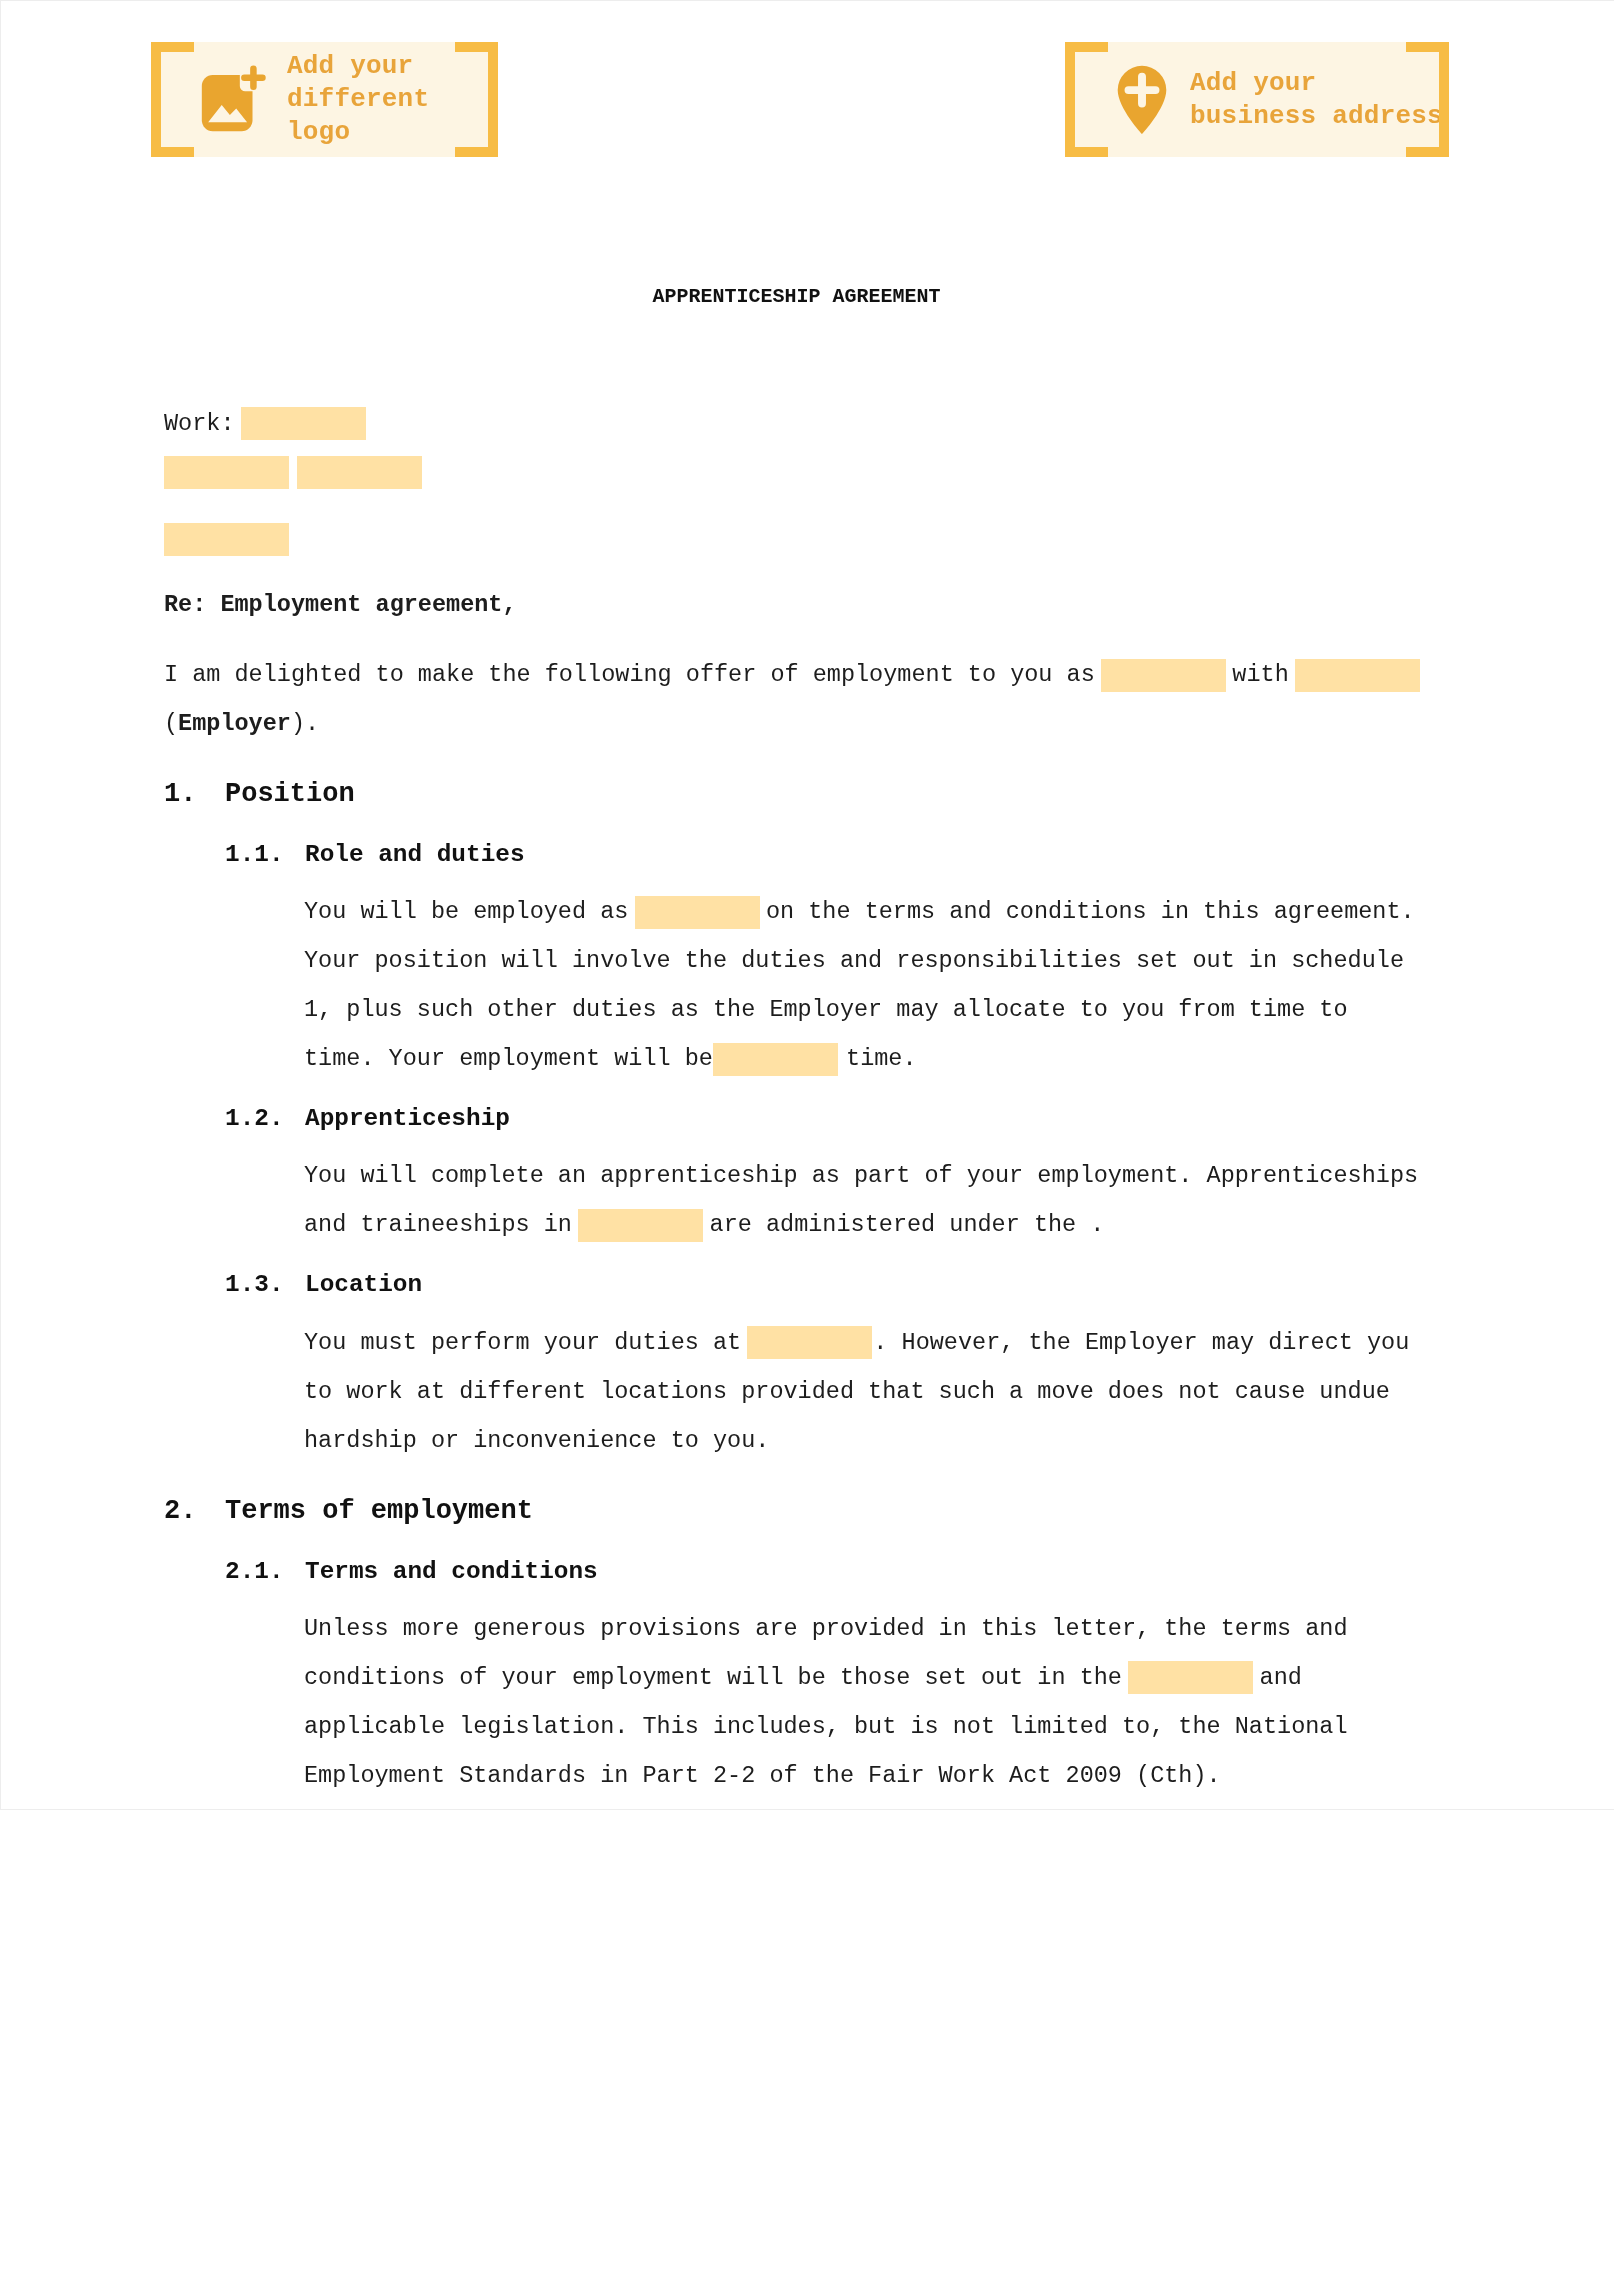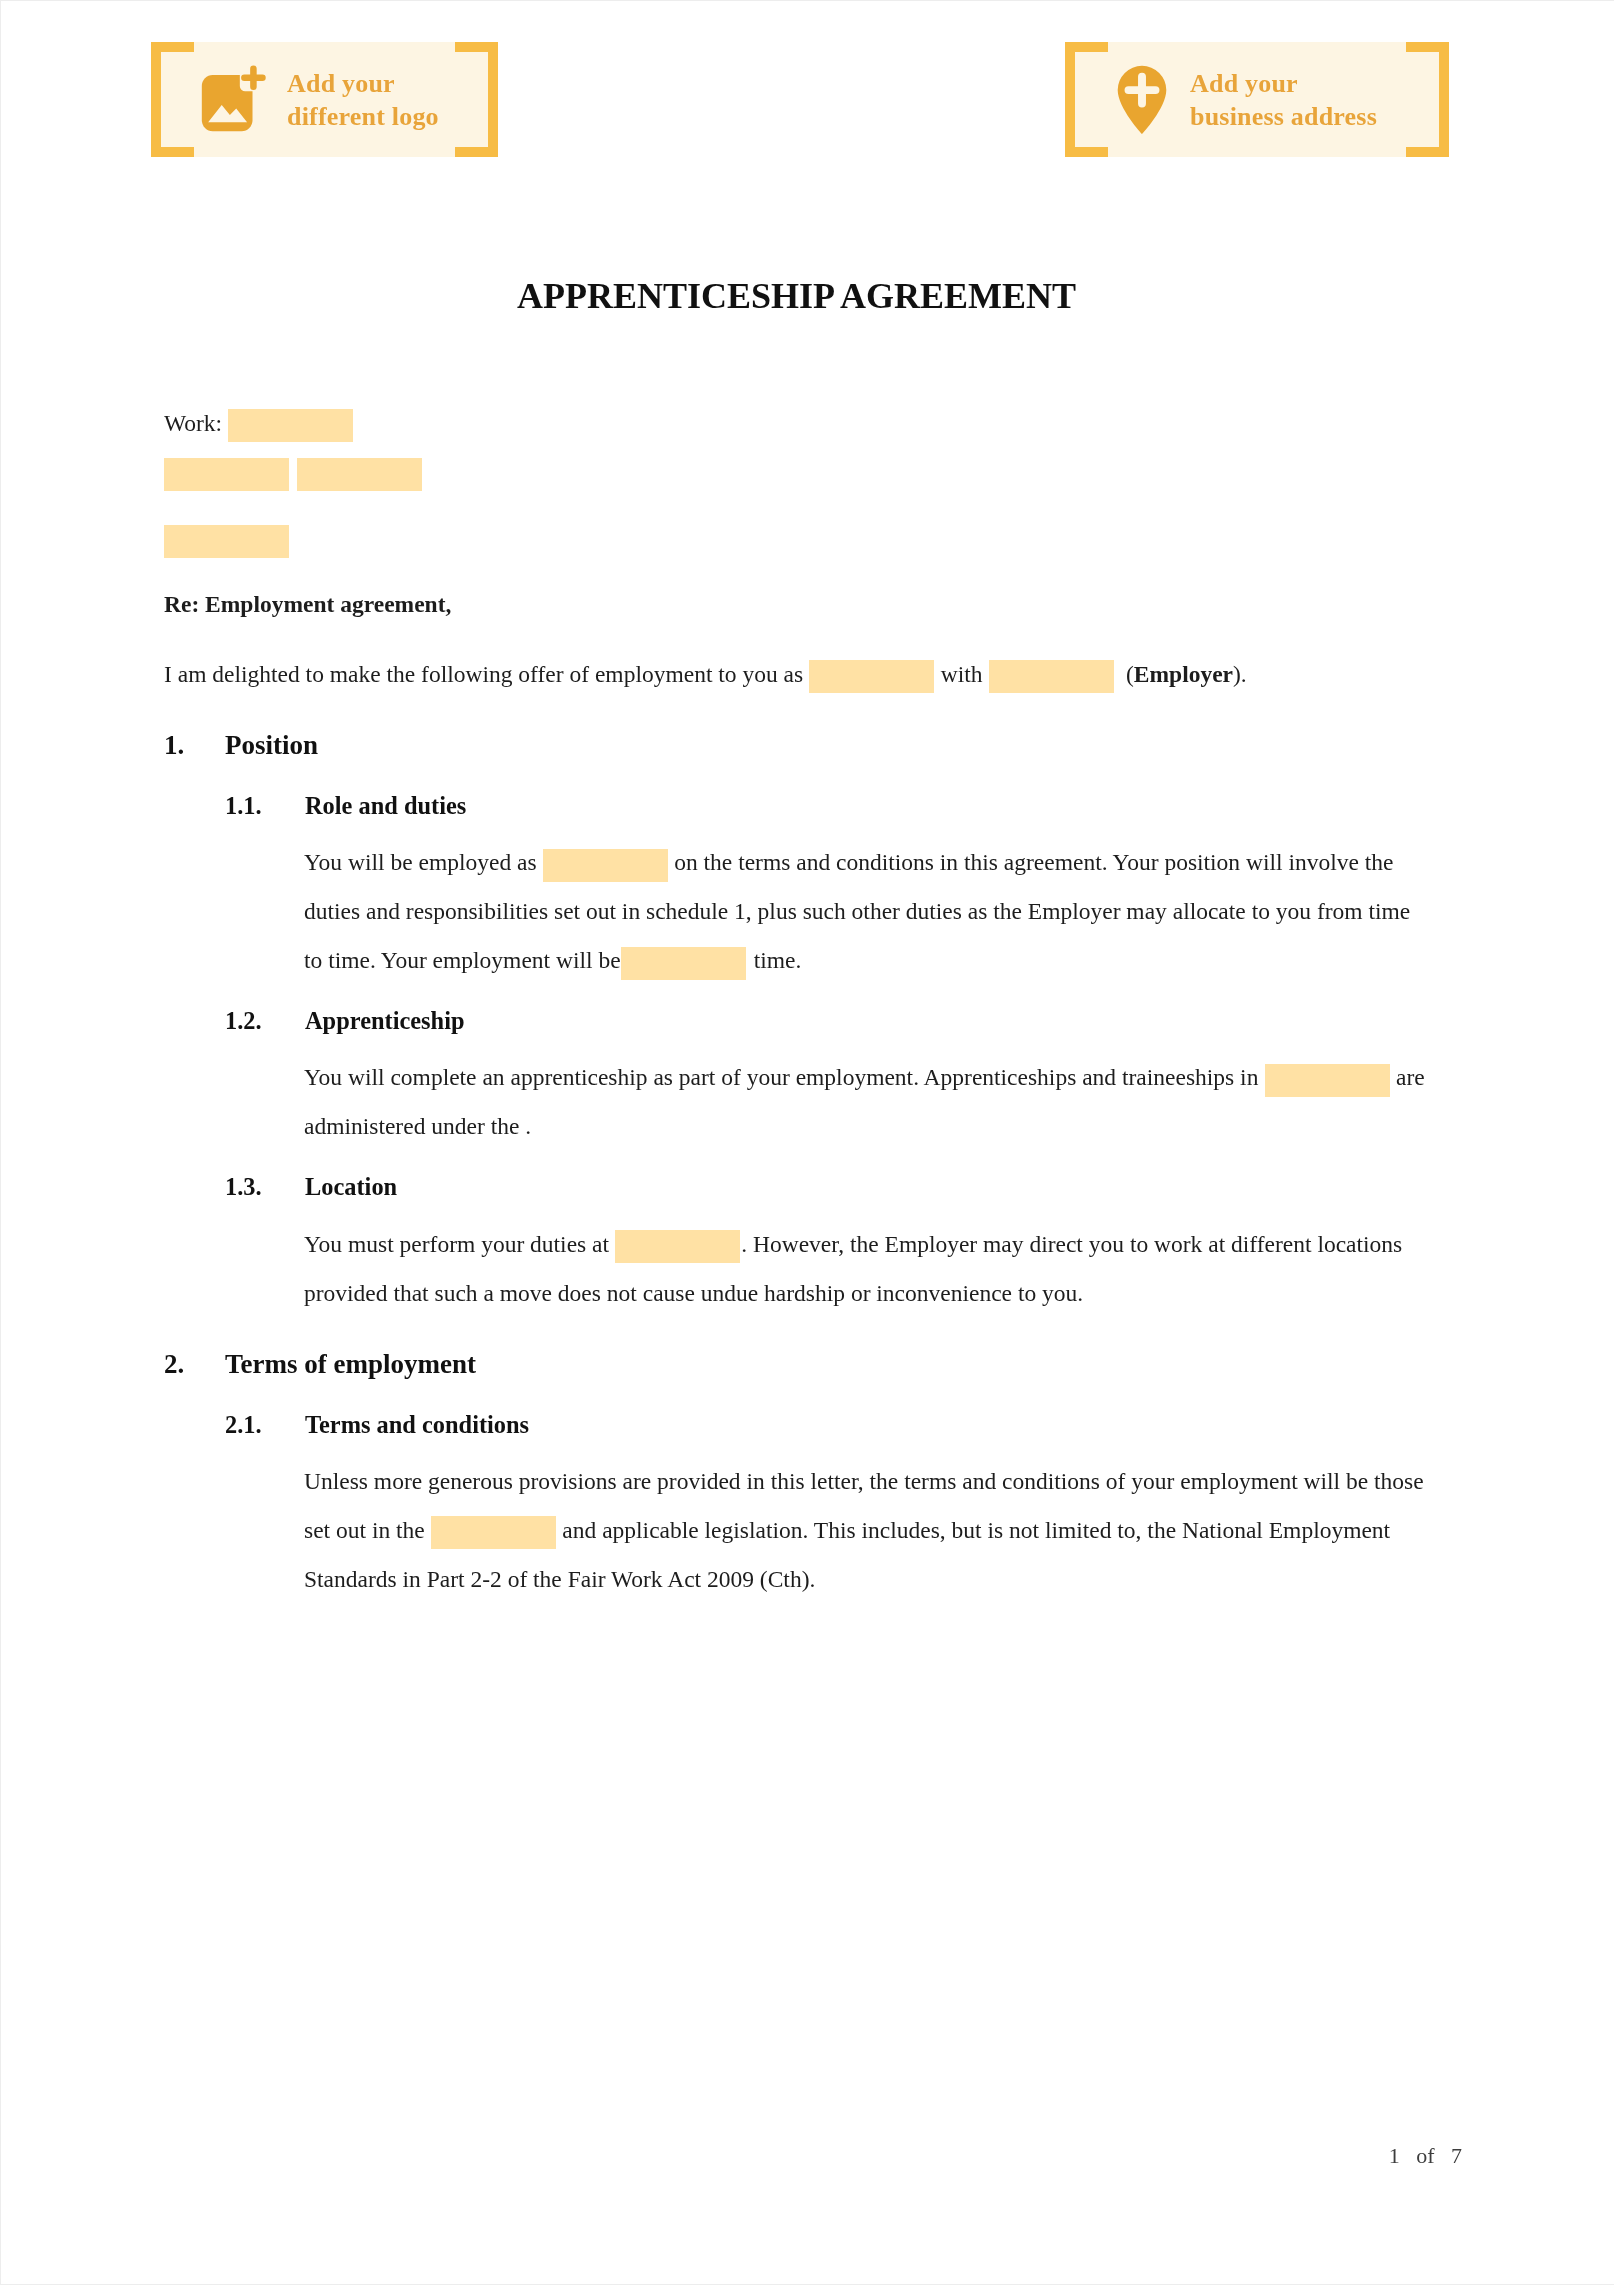--- a/index.html
+++ b/index.html
@@ -1,20 +1,20 @@
 <!DOCTYPE html>
 <html style="font-size:14.5px"><head>
 <meta charset="utf-8">
 <style>
   html,body { margin:0; padding:0; background:#ffffff; }
   .page {
     position:relative;
-    width:1615px; height:2285px;
+    width:1615px; height:1810px;
     background:#ffffff;
-    font-family:Liberation Serif, serif;
+    font-family:Liberation Mono, monospace;
     color:#1d1d1d;
     box-sizing:border-box;
     border:0.9px solid #ededed;
     overflow:hidden;
   }
 
   
   .badge {
     position:absolute; top:41px; height:115px;
     background:#FDF5E3;
@@ -35,21 +35,21 @@
     font-weight:bold; font-size:26px; line-height:33px;
     color:#E8A43A; letter-spacing:0.2px;
   }
   .badge-icon { flex:0 0 auto; display:block; }
 
   
   .content {
     position:absolute; left:163px; top:271px; width:1265px;
   }
   .doc-title {
-    font-size:36px; font-weight:bold; text-align:center;
+    font-size:20px; font-weight:bold; text-align:center;
     line-height:49px; margin:0 0 78px 0; color:#111;
   }
   p, .line { font-size:23.5px; line-height:49px; margin:0 0 21px 0; }
   .line { margin-bottom:0; }
   b { font-weight:bold; }
 
   .hl {
     display:inline-block; width:125px; height:33px;
     background:#FFE1A4; vertical-align:middle; margin:0 6.3px;
   }

